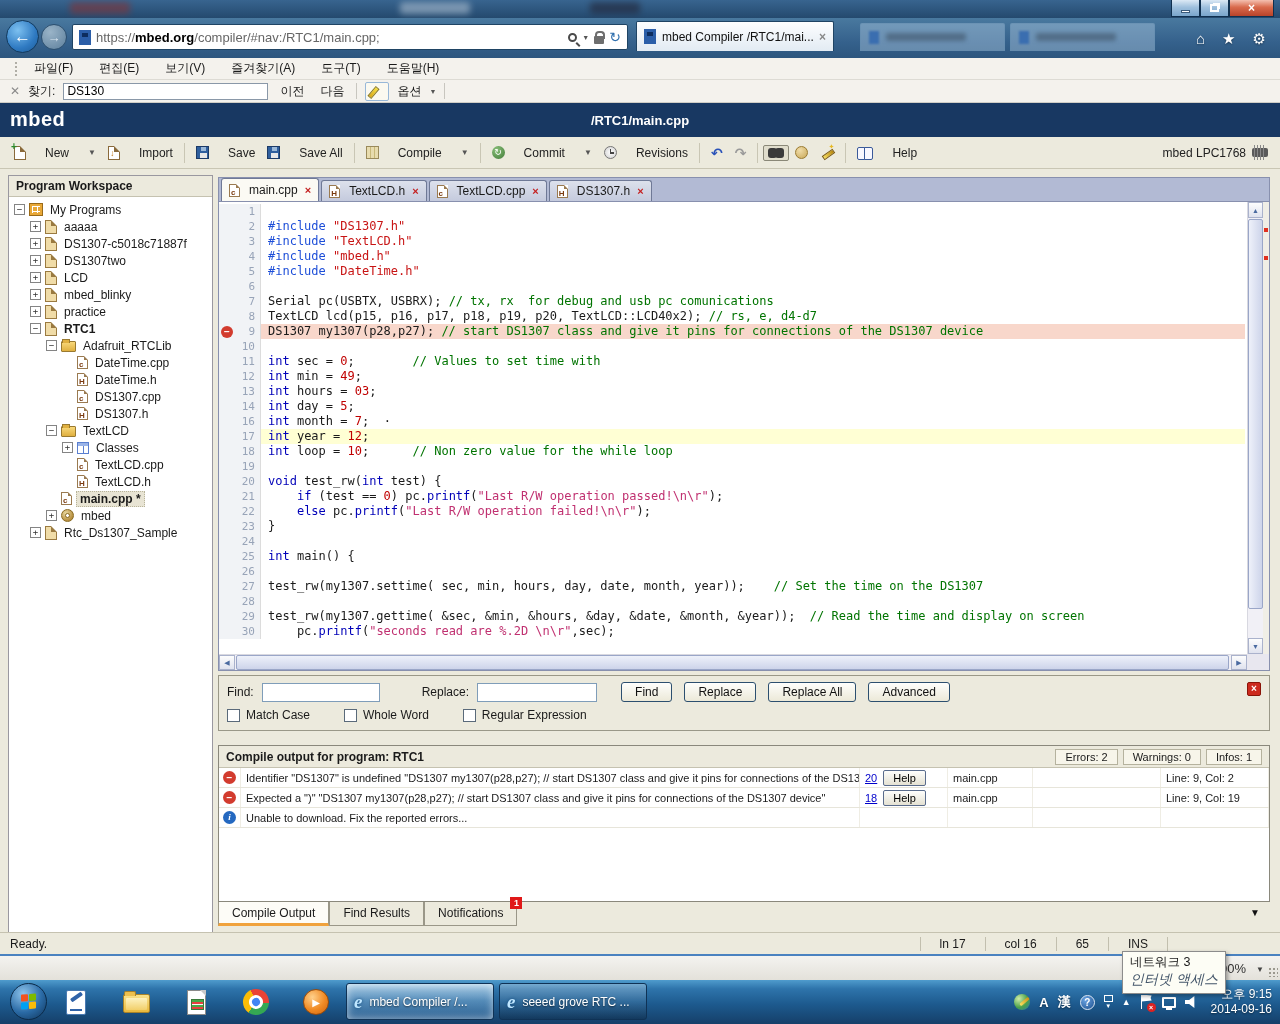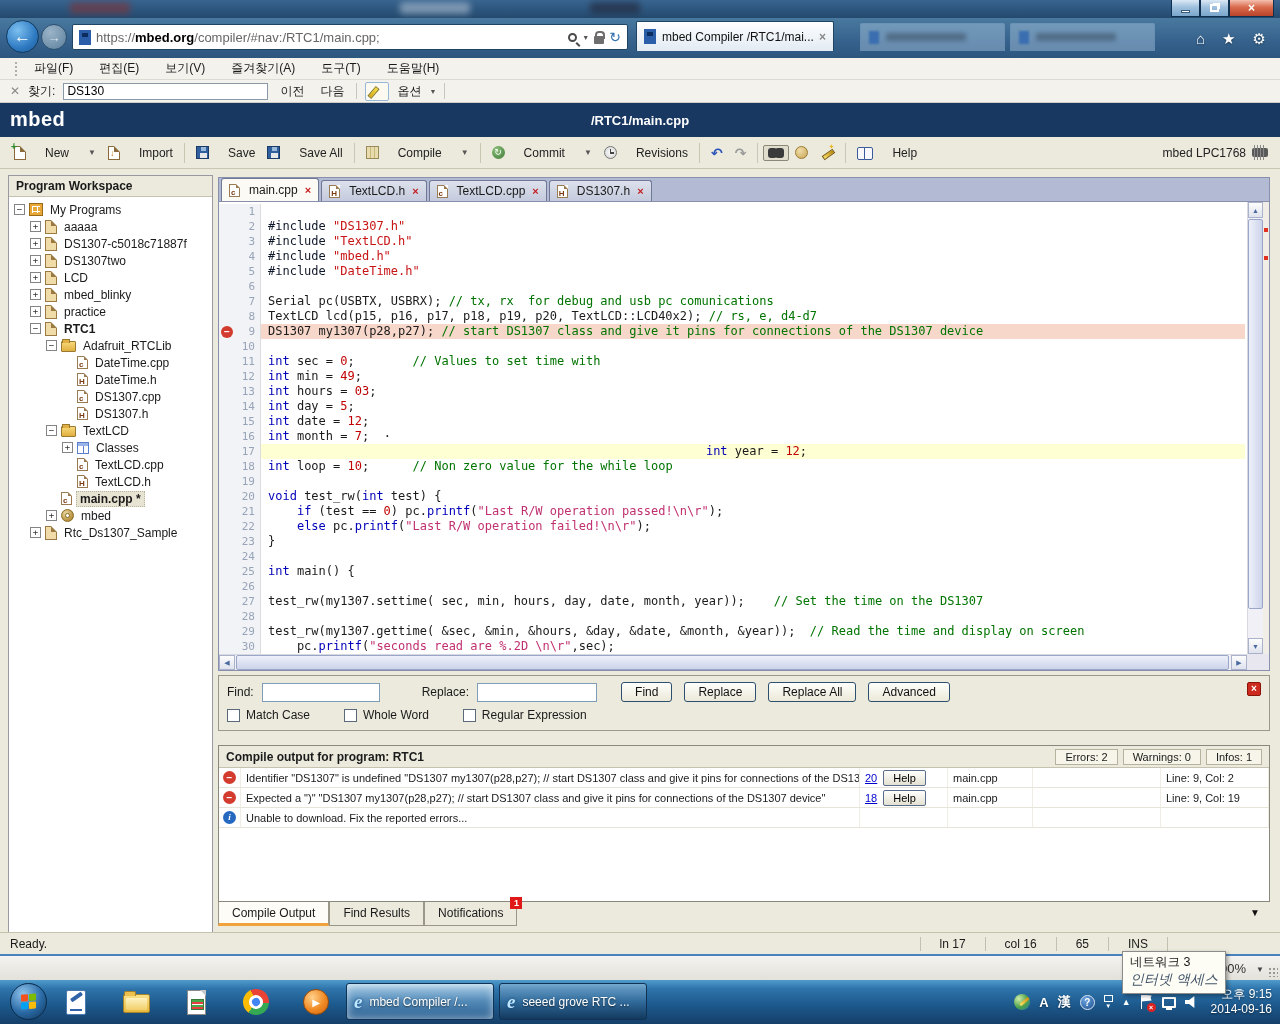--- a/index.html
+++ b/index.html
@@ -157,22 +157,22 @@
   #editor { position:relative; height:470px; background:#fff; border:1px solid #8890ae; overflow:hidden; }
   #codelines { position:absolute; left:0; top:2px; right:24px; font-family:"DejaVu Sans Mono","Liberation Mono",monospace; font-size:12px; }
   .codeline { display:flex; height:15px; }
   .lgut { width:16px; flex:none; background:#f1f3f6; position:relative; }
   .gerr { position:absolute; left:2px; top:1.5px; width:12px; height:12px; border-radius:50%; background:#d23b2e;
     color:#fff; font:bold 10px/12px "Liberation Sans",sans-serif; text-align:center; }
   .lnum { width:26px; flex:none; text-align:right; padding-right:5px; color:#98a4b8; background:#f1f3f6;
     border-right:1px solid #dcdcdc; font-size:11px; line-height:15px; }
   .lcode { flex:1; white-space:pre; line-height:15px; padding-left:7px; }
   .hl-err { background:#f8d7cb; }
-  .hl-cur { background:#ffffd4;text-align:center; }
-  .ct{color:#1a1a1a} .ck{color:#0000b8} .cn{color:#c00000} .cs{color:#c03070} .cc{color:#007400} .cp{color:#0f172a} .cps{color:#c81414}
+  .hl-cur { background:#ffffd4; }
+  .ct{color:#1a1a1a} .ck{color:#0000b8} .cn{color:#c00000} .cs{color:#c03070} .cc{color:#007400} .cp{color:#1d4ed8} .cps{color:#c81414}
 
   #vscroll { position:absolute; top:0; right:6px; bottom:16px; width:16px; background:#f1f0f6; border-left:1px solid #d8d8e0; }
   .sbarrow { position:absolute; left:0; width:15px; height:16px; background:linear-gradient(#fdfdfd,#dfe2ee);
     border:1px solid #aab2cc; color:#4a6aa0; font-size:7px; text-align:center; line-height:15px; }
   #vup{top:0} #vdown{bottom:0}
   #vthumb { position:absolute; left:0; top:17px; width:15px; height:390px; background:linear-gradient(90deg,#eef1fa,#cdd4ea);
     border:1px solid #9aa6c8; border-radius:2px; }
   #marks { position:absolute; top:0; right:0; bottom:16px; width:6px; background:#f0eee6; }
   .mark { position:absolute; left:1px; width:4px; height:4px; background:#e03020; }
   #hscroll { position:absolute; left:0; right:22px; bottom:0; height:16px; background:#f1f0f6; border-top:1px solid #d8d8e0; }
@@ -665,25 +665,20 @@
               <span class="lnum">13</span>
               <span class="lcode"><span class="ck">int</span><span class="ct"> hours = </span><span class="cn">03</span><span class="ct">;</span></span>
             </div>
             <div class="codeline">
               <span class="lgut"></span>
               <span class="lnum">14</span>
               <span class="lcode"><span class="ck">int</span><span class="ct"> day = </span><span class="cn">5</span><span class="ct">;</span></span>
             </div>
             <div class="codeline">
               <span class="lgut"></span>
-              <span class="lnum">15</span>
-              <span class="lcode"><span class="ck">int</span><span class="ct"> date = </span><span class="cn">12</span><span class="ct">;</span></span>
-            </div>
-            <div class="codeline">
-              <span class="lgut"></span>
               <span class="lnum">16</span>
               <span class="lcode"><span class="ck">int</span><span class="ct"> month = </span><span class="cn">7</span><span class="ct">;  ·</span></span>
             </div>
             <div class="codeline">
               <span class="lgut"></span>
               <span class="lnum">17</span>
               <span class="lcode hl-cur"><span class="ck">int</span><span class="ct"> year = </span><span class="cn">12</span><span class="ct">;</span></span>
             </div>
             <div class="codeline">
               <span class="lgut"></span>

